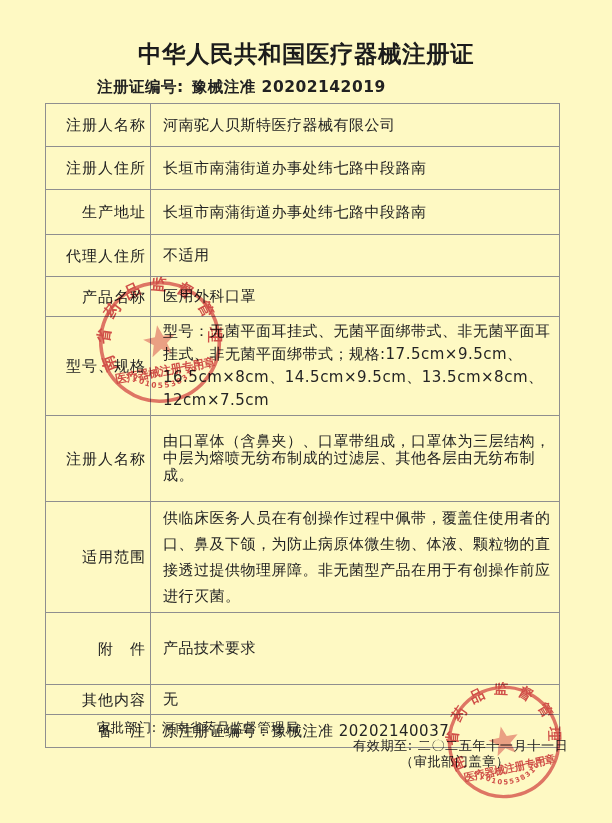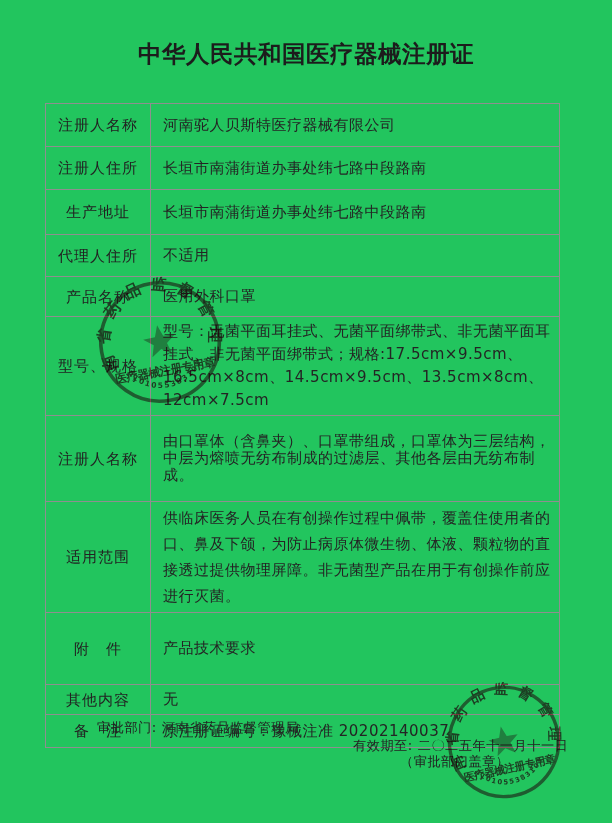--- a/index.html
+++ b/index.html
@@ -1,19 +1,19 @@
 <!DOCTYPE html>
 <html><head>
 <meta charset="utf-8">
 <style>
   html,body{margin:0;padding:0;background:#ffffff;}
   .page{
     position:relative;
     width:612px;height:823px;
-    background:#22c55e;
+    background:#fef9c3;
     font-family:"DejaVu Sans",sans-serif;
     color:#2b2b2b;
     overflow:hidden;
   }
   .title{
     position:absolute;left:0;top:38px;width:612px;
     margin:0;text-align:center;
     font-size:23.5px;font-weight:700;letter-spacing:0.5px;color:#1c1c1c;
   }
   .cert-line{
@@ -25,21 +25,21 @@
   table.cert-table{
     position:absolute;left:45px;top:103px;width:515px;
     border-collapse:collapse;table-layout:fixed;
   }
   table.cert-table td{
     border:1px solid #8f8f8f;
     vertical-align:middle;
     font-size:15px;
   }
   td.lab{
-    width:96px;text-align:center;color:#222;
+    width:96px;text-align:right;color:#222;
     padding:0 4px;letter-spacing:1px;line-height:20px;
   }
   td.val{
     padding:3px 5px 3px 12px;line-height:23px;color:#242424;
     letter-spacing:0.5px;
   }
   tr:nth-child(1){height:43px}
   tr:nth-child(2){height:43px}
   tr:nth-child(3){height:45px}
   tr:nth-child(4){height:42px}
@@ -69,20 +69,23 @@
   .sealname{fill:#c8303f;font-size:11px;font-weight:700;letter-spacing:-0.5px;font-family:"DejaVu Sans",sans-serif;}
   .serial{fill:#c8303f;font-size:7px;font-weight:600;letter-spacing:1.5px;font-family:"DejaVu Sans",sans-serif;}
 </style>
 </head>
 <body>
 
 <div class="page">
 
   <h1 class="title">中华人民共和国医疗器械注册证</h1>
 
+  <div class="cert-line">
+    <span>注册证编号:</span><span class="cert-no">豫械注准 20202142019</span>
+  </div>
 
   <table class="cert-table">
     <tbody>
       <tr>
         <td class="lab">注册人名称</td>
         <td class="val">河南驼人贝斯特医疗器械有限公司</td>
       </tr>
       <tr>
         <td class="lab">注册人住所</td>
         <td class="val">长垣市南蒲街道办事处纬七路中段路南</td>

